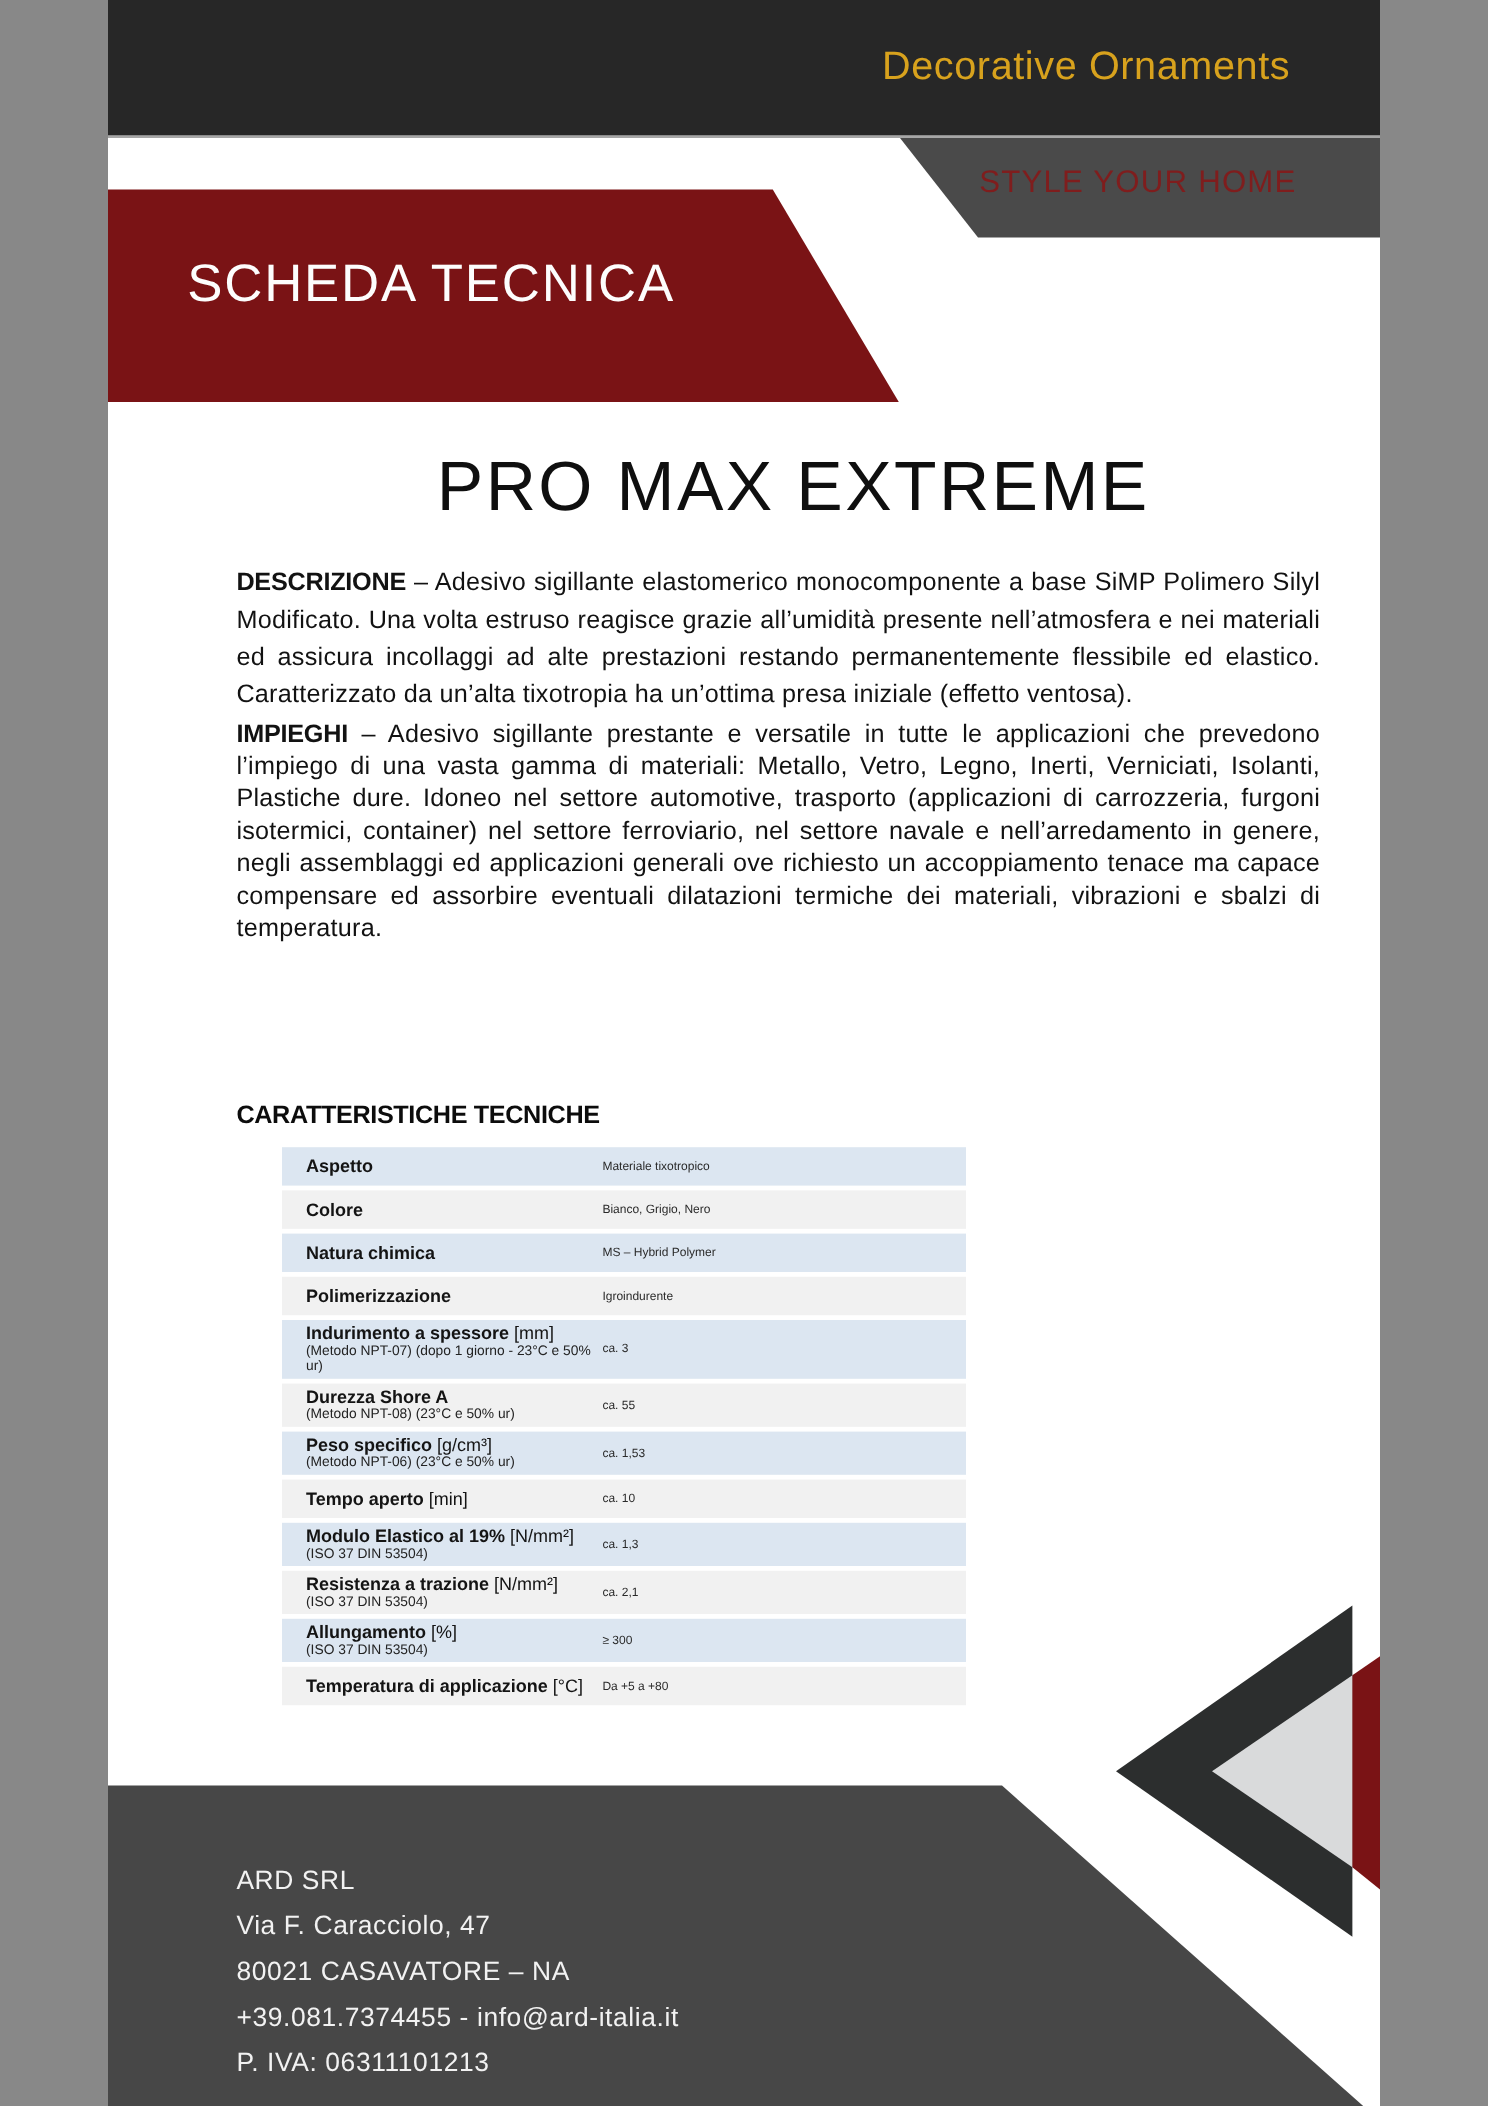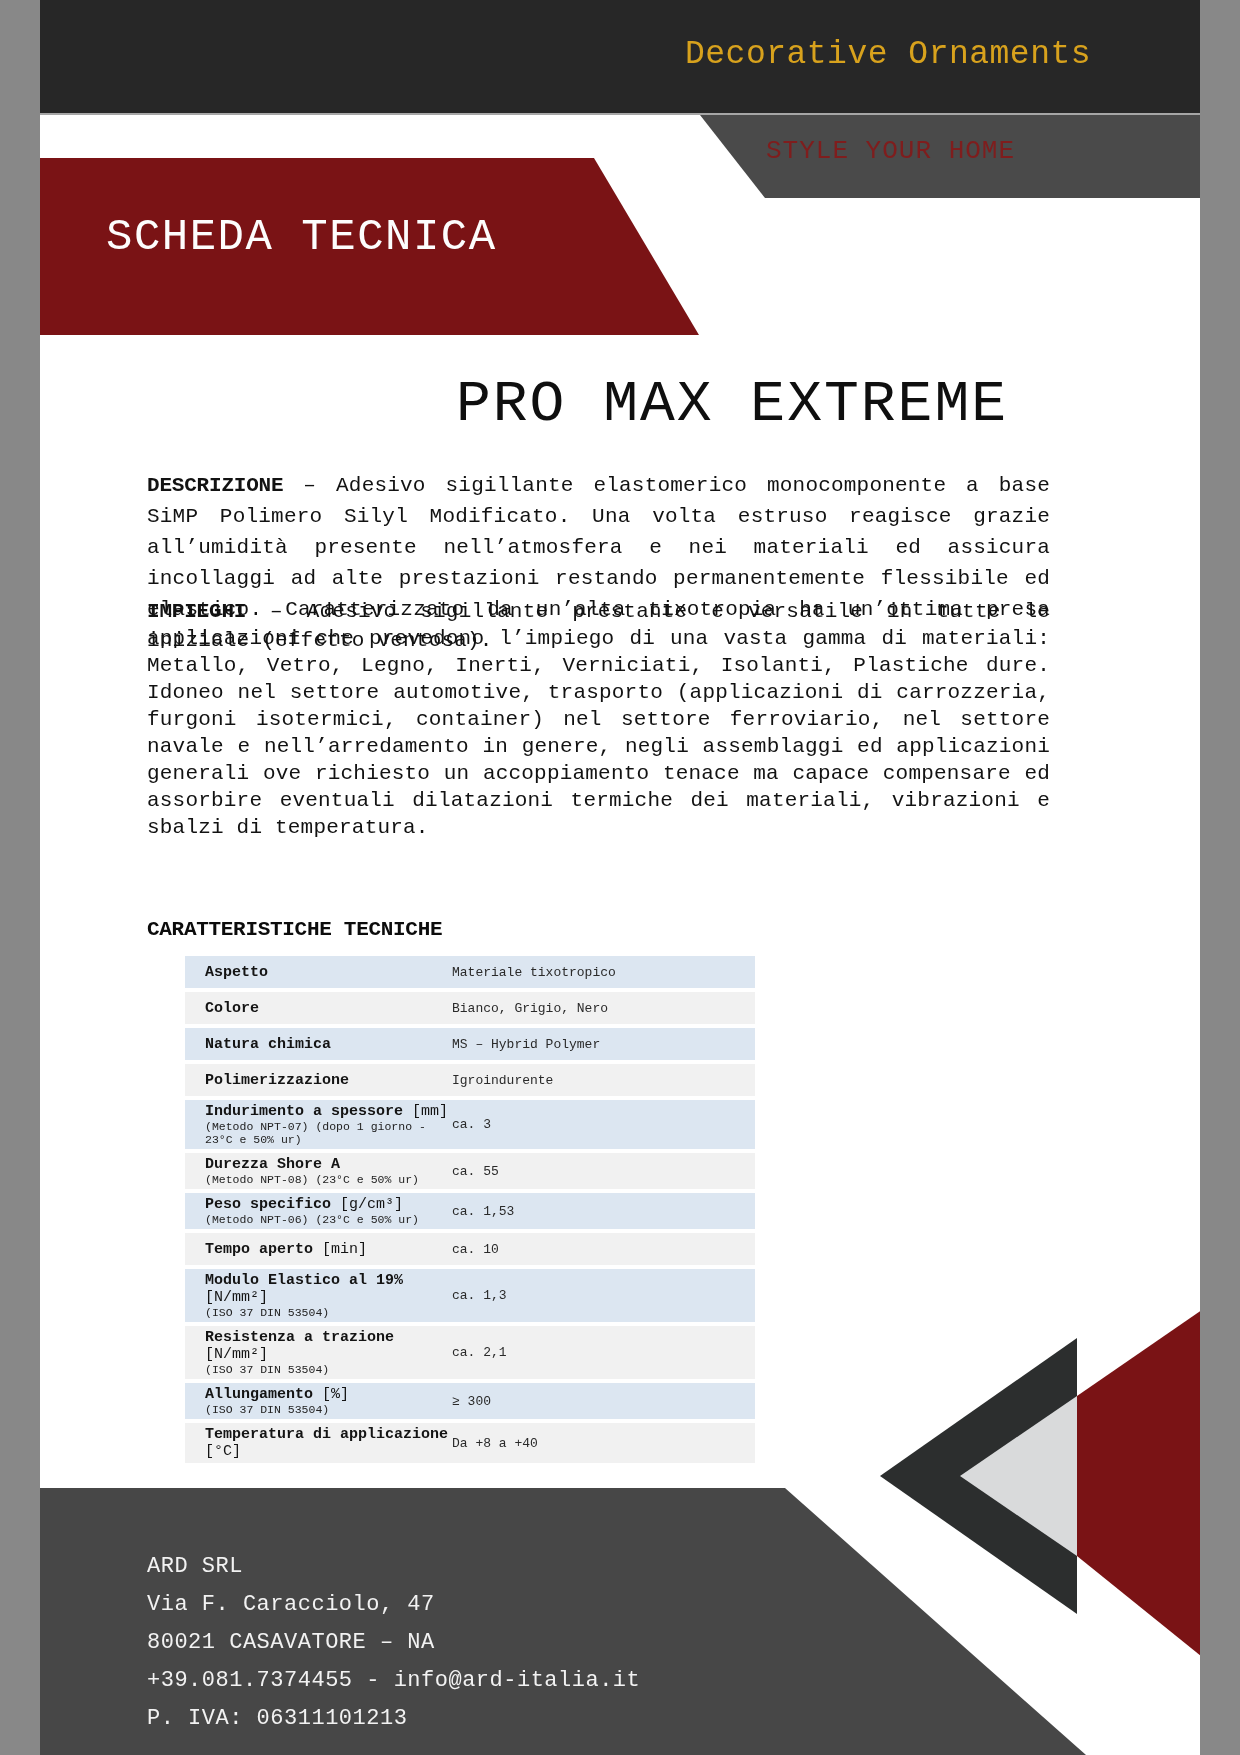--- a/index.html
+++ b/index.html
@@ -1,19 +1,19 @@
 <!DOCTYPE html>
 <html><head>
 <meta charset="utf-8">
 <style>
   html,body{margin:0;padding:0;background:#888;}
   .page{
-    position:relative;width:1160px;height:1755px;background:#ffffff;
+    position:relative;width:1060px;height:1755px;background:#ffffff;
     margin:0 auto;overflow:hidden;
-    font-family:Liberation Mono, monospace;
+    font-family:Liberation Sans, sans-serif;
   }
   .deco{position:absolute;inset:0;width:1240px;height:1755px;z-index:0;}
   .layer{position:absolute;z-index:2;}
 
   
   .brand{
     left:645px;top:36px;font-size:33px;letter-spacing:.5px;
     color:#d8a21d;white-space:nowrap;
   }
   .tagline{
@@ -50,21 +50,21 @@
     display:flex;align-items:center;min-height:32px;margin-bottom:4px;
     box-sizing:border-box;padding:3px 0;
   }
   .trow:nth-child(odd){background:#dce6f1;}
   .trow:nth-child(even){background:#f1f1f1;}
   .tlabel{flex:0 0 265px;box-sizing:border-box;padding-left:20px;}
   .tlabel .lbl{display:block;font-size:15px;color:#141414;line-height:17px;}
   .tlabel .lbl b{font-weight:700;}
   .tlabel .unit{font-weight:400;}
   .tlabel .note{display:block;font-size:11.5px;color:#232323;line-height:13px;}
-  .tvalue{flex:1;font-size:13px;color:#2a2a2a;padding-left:2px;}
+  .tvalue{flex:1;font-size:10px;color:#2a2a2a;padding-left:2px;}
 
   
   .footer-text{
     left:107px;top:1548px;color:#f2f2f2;font-size:22px;line-height:38px;
     letter-spacing:.5px;
   }
   .footer-text div{white-space:nowrap;}
 </style>
 </head>
 <body>
@@ -189,21 +189,21 @@
         <span class="note">(ISO 37 DIN 53504)</span>
       </div>
       <div class="tvalue">≥ 300</div>
     </div>
 
     <div class="trow">
       <div class="tlabel">
         <span class="lbl"><b>Temperatura di applicazione</b> <span class="unit">[°C]</span></span>
         <span class="note"></span>
       </div>
-      <div class="tvalue">Da +8 a +40</div>
+      <div class="tvalue">Da +5 a +80</div>
     </div>
 
 
   </div>
 
   <div class="layer footer-text">
     <div>ARD SRL</div>
     <div>Via F. Caracciolo, 47</div>
     <div>80021 CASAVATORE – NA</div>
     <div>+39.081.7374455 - info@ard-italia.it</div>

